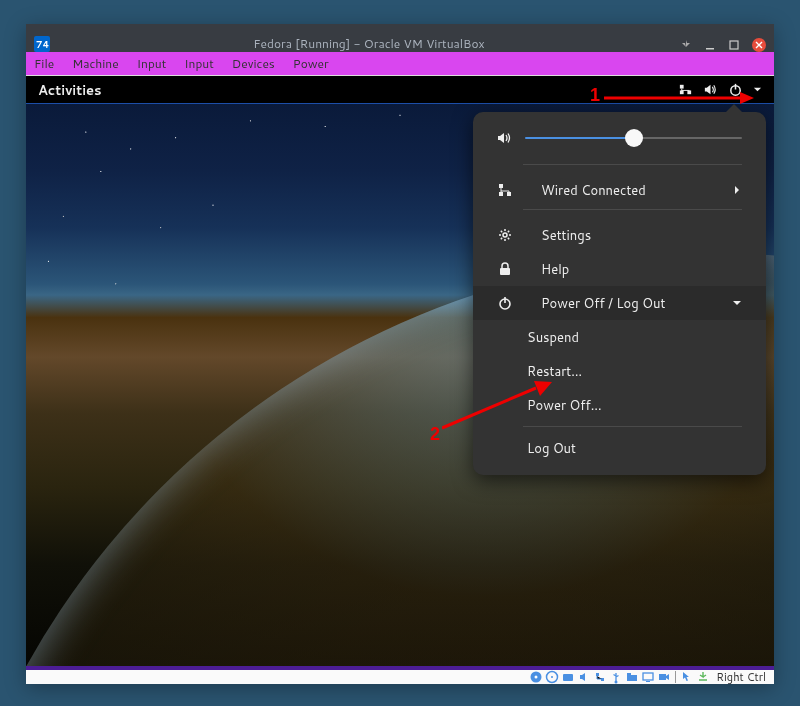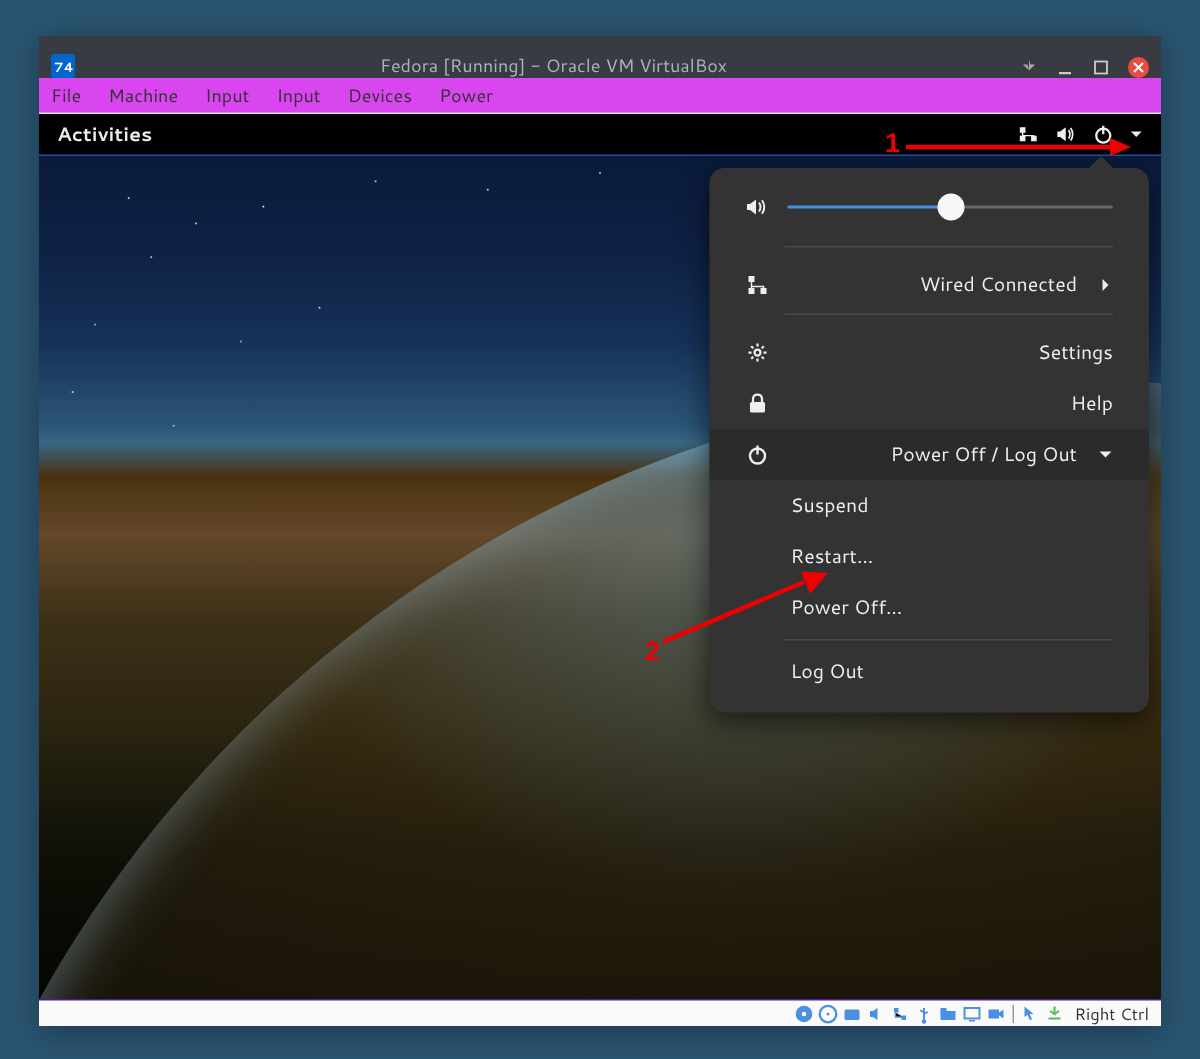--- a/index.html
+++ b/index.html
@@ -185,43 +185,42 @@
     }
     .menu-divider-full {
       height: 1px;
       background: #4a4a4a;
       margin: 4px 24px 4px 50px;
     }
     .menu-item {
       display: flex;
       align-items: center;
       padding: 8px 24px;
-      gap: 14px;
+      gap: 28px;
       cursor: pointer;
-      text-align: right;
     }
     .menu-item.expanded { background: #2b2b2b; }
     .menu-item svg { width: 16px; height: 16px; flex-shrink: 0; }
     .menu-item .label { flex: 1; }
     .menu-item .chev { width: 10px; height: 10px; }
     .submenu-item {
       padding: 8px 24px 8px 54px;
       cursor: pointer;
     }
     .vbox-statusbar {
       height: 18px;
       background: #fafafa;
       display: flex;
       align-items: center;
       justify-content: flex-end;
       padding: 0 8px;
       font-size: 11px;
       color: #333;
       gap: 2px;
-      border-top: 1px solid #4c1d95;
+      border-top: 4px solid #4c1d95;
     }
     .status-icon {
       width: 14px;
       height: 14px;
       display: inline-flex;
       align-items: center;
       justify-content: center;
     }
     .status-divider {
       width: 1px;

